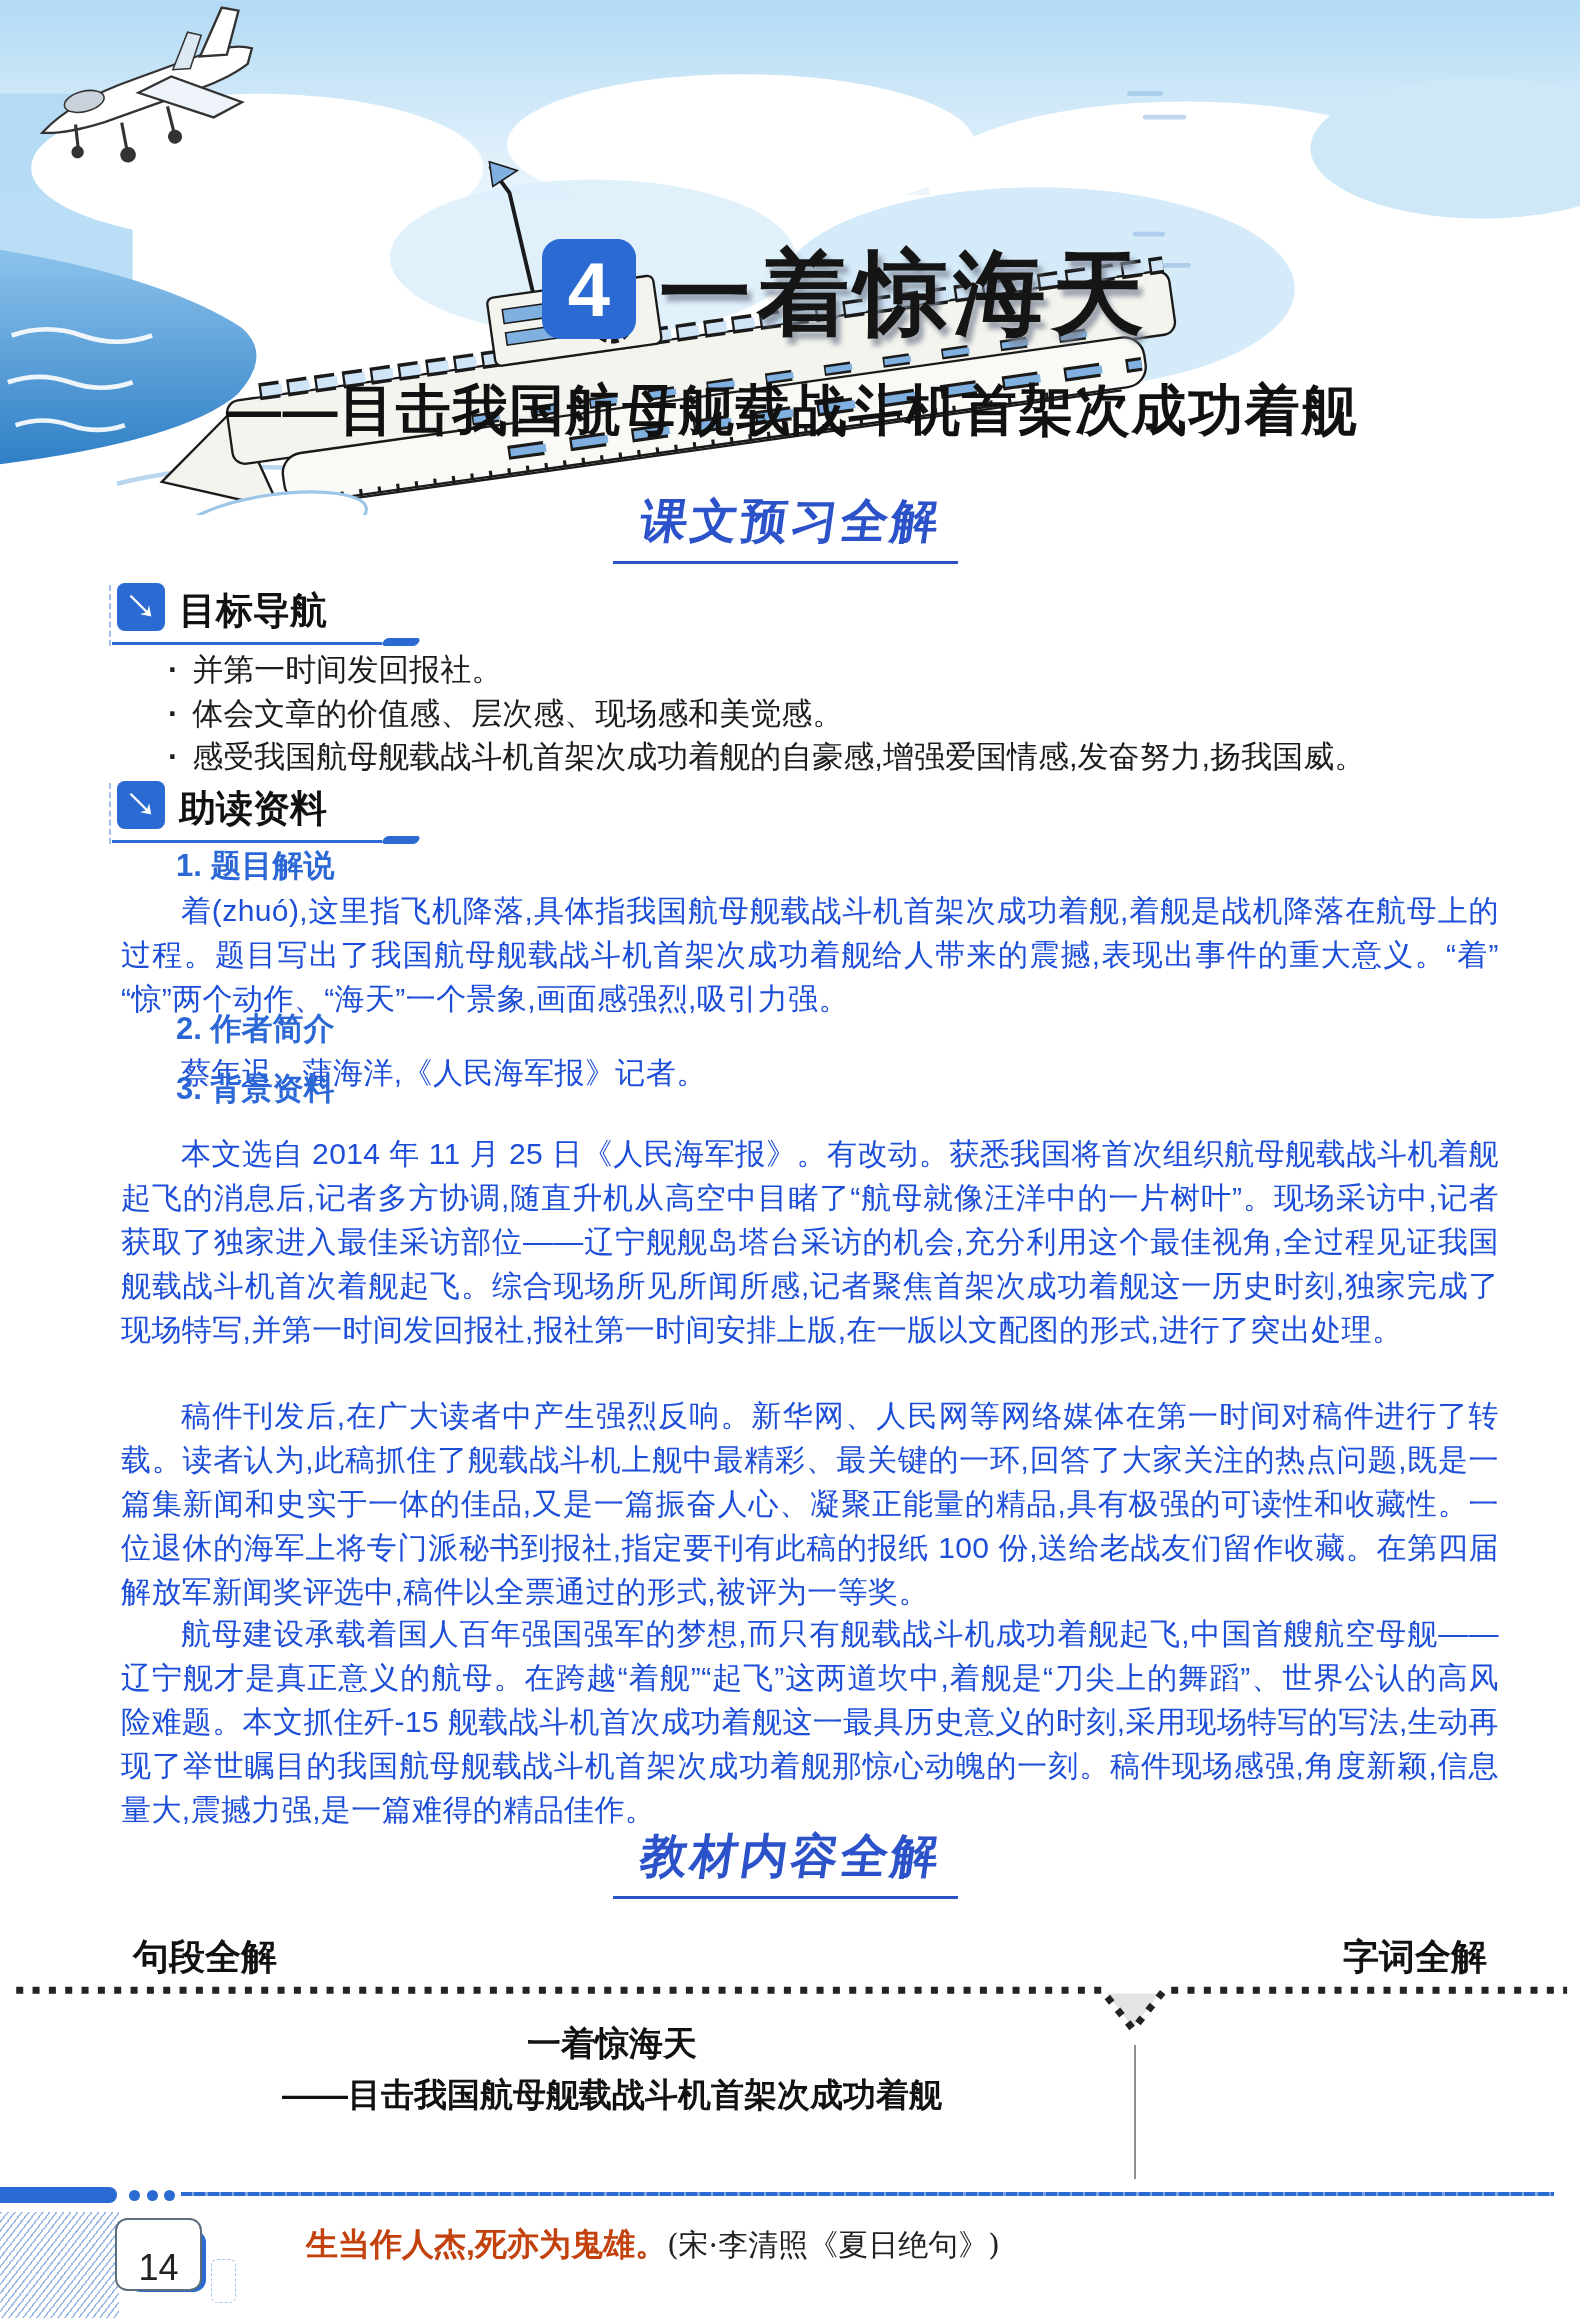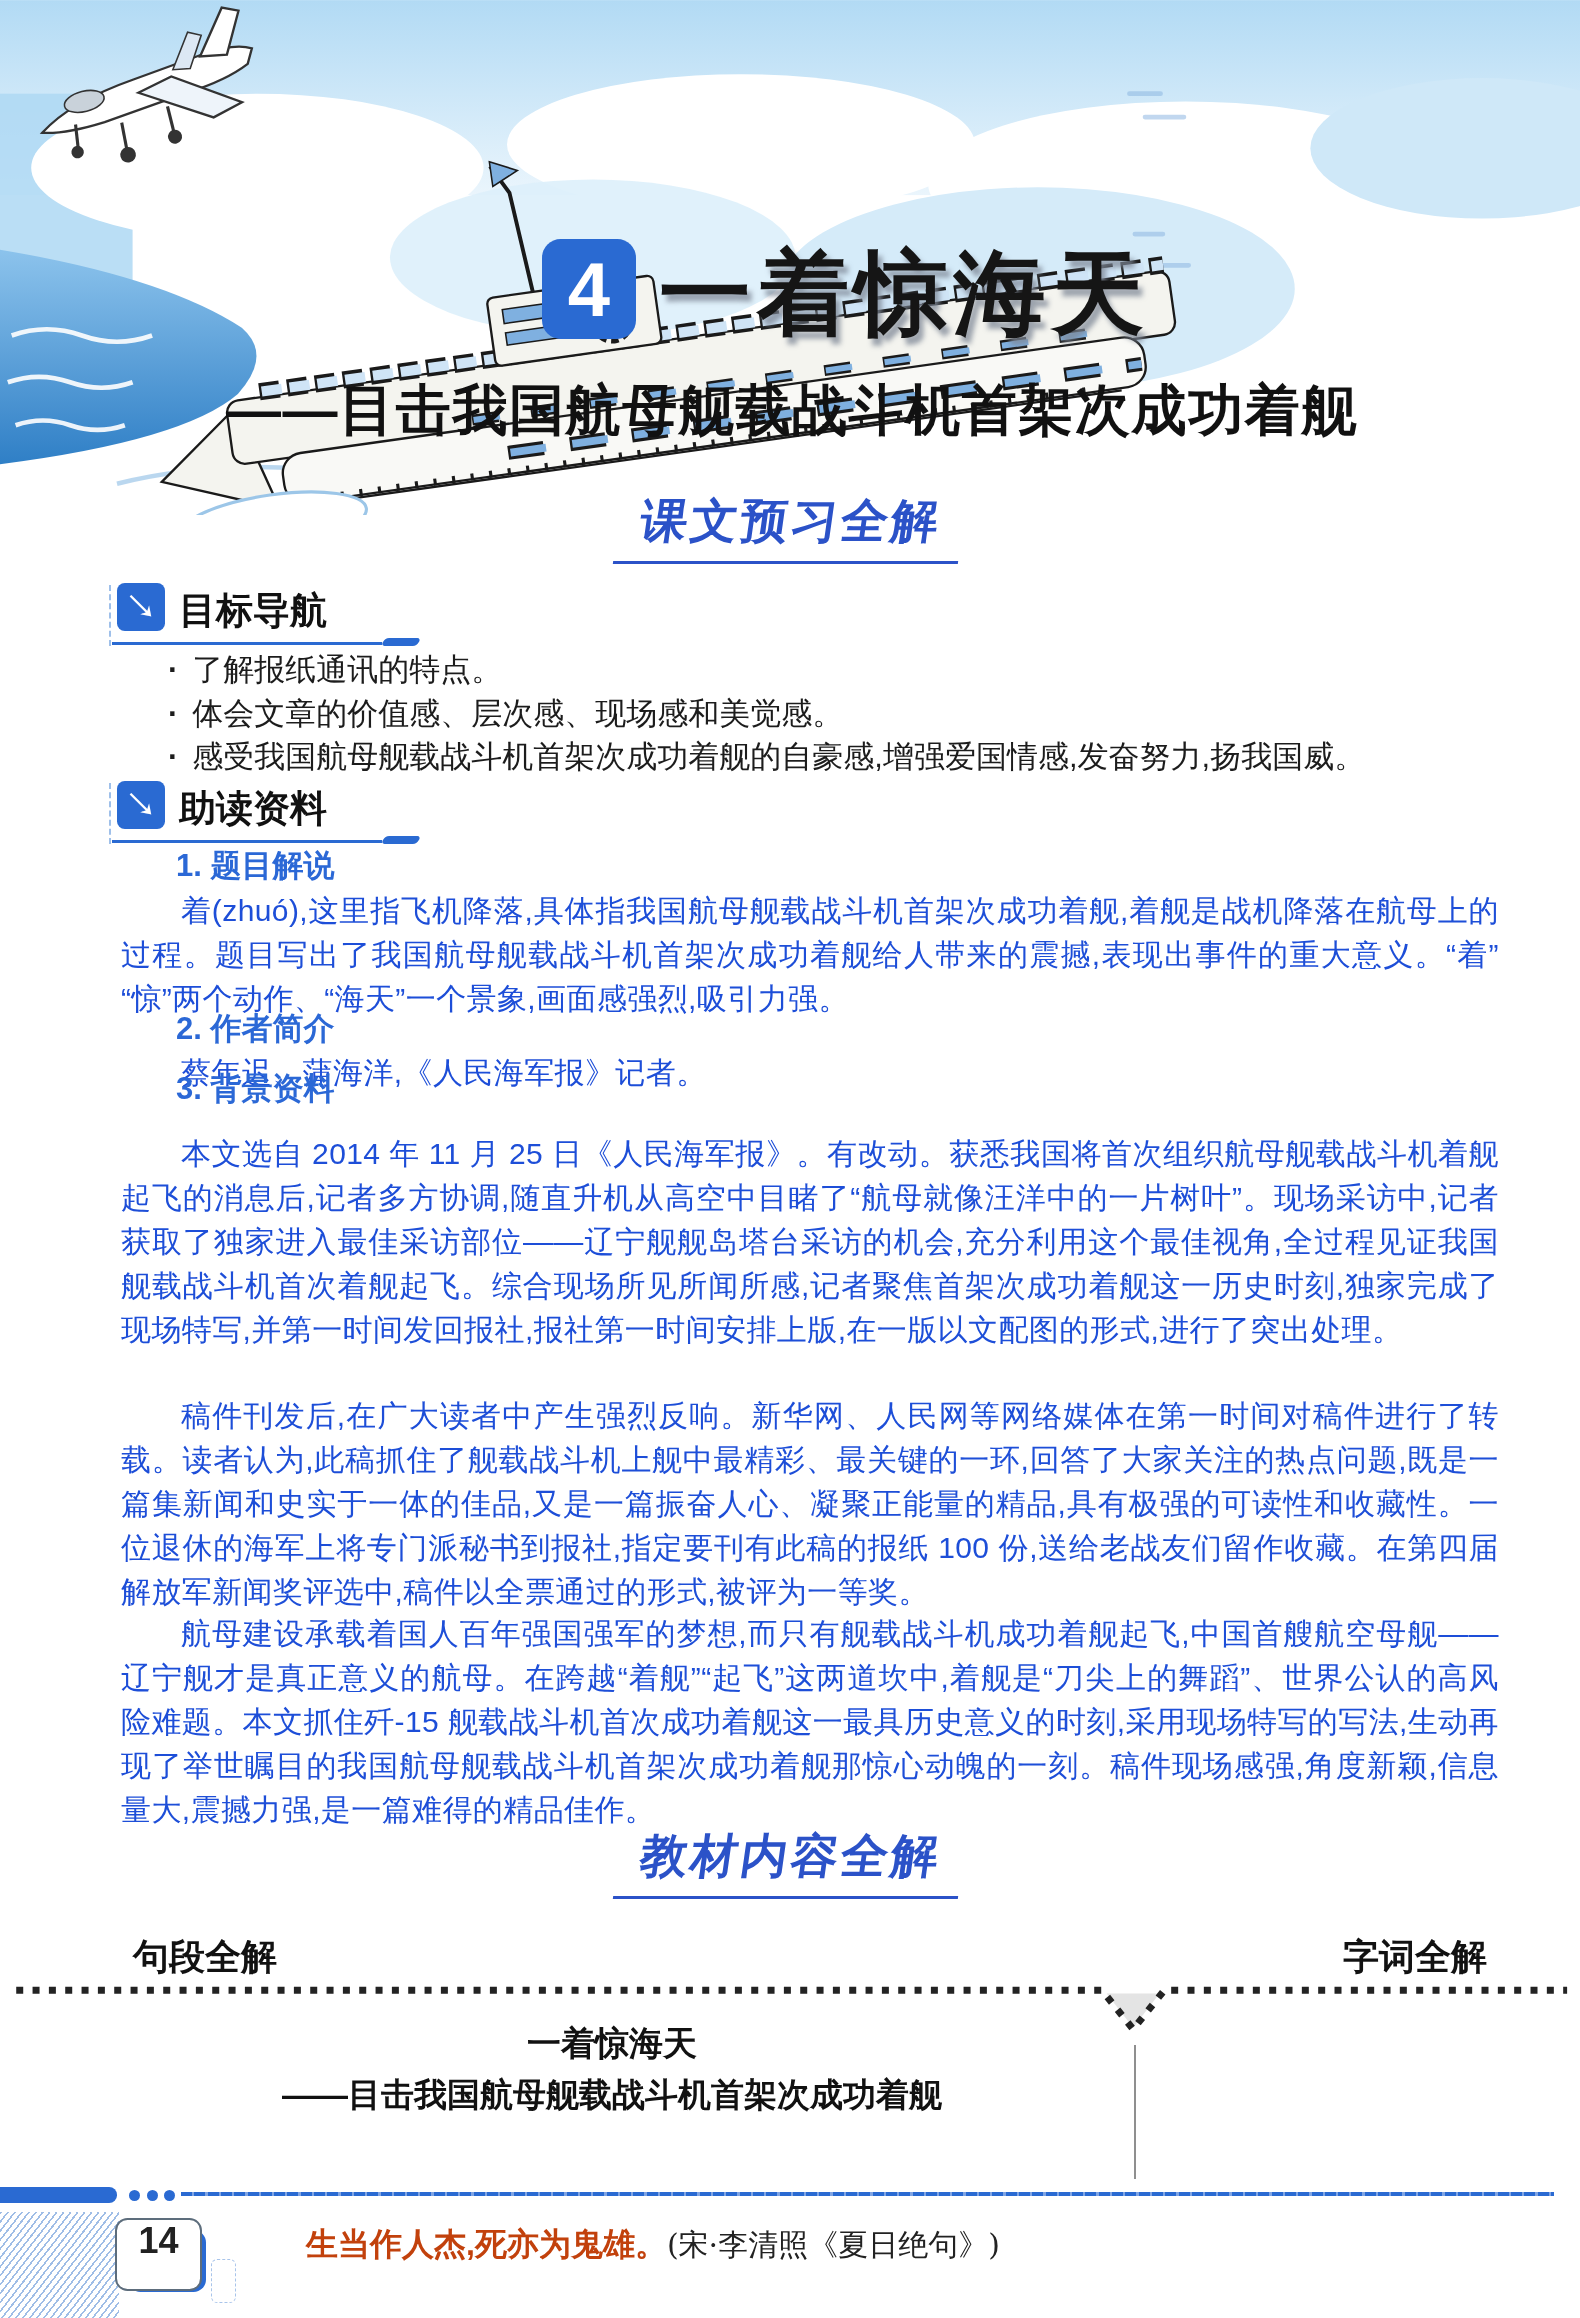--- a/index.html
+++ b/index.html
@@ -61,21 +61,21 @@
     border-radius:0 7.8px 7.8px 0;}
   .fr-dot{position:absolute;top:2190px;width:11px;height:11px;border-radius:50%;background:#2a6ad2;}
   .fr-d1{left:129px;}.fr-d2{left:147px;}.fr-d3{left:164px;}
   .fr-line{position:absolute;left:181px;top:2192px;width:1373px;height:3.9px;
     background:repeating-linear-gradient(90deg,#2a6ad2 0 11px,#7fa4e4 11px 13.3px);}
   .corner-stripes{position:absolute;left:0;top:2212px;width:119px;height:107px;
     background:repeating-linear-gradient(128deg,rgba(80,135,210,.55) 0 1.6px,transparent 1.6px 5.5px);}
   .pagenum-accent{position:absolute;left:128px;top:2230px;width:78px;height:62px;
     background:#2a6ad2;border-radius:12.5px;}
   .pagenum-box{position:absolute;left:115px;top:2218px;width:83px;height:69px;background:#fff;
-    border:2.3px solid #5d6d7c;border-radius:12.5px;display:flex;align-items:flex-start;justify-content:center;font-weight:bold;}
+    border:2.3px solid #5d6d7c;border-radius:12.5px;display:flex;align-items:flex-end;justify-content:center;}
   .pagenum-box span{font-size:36px;color:#222;}
   .dashed-chip{position:absolute;left:211px;top:2259px;width:23.4px;height:42px;
     border:1.6px dashed #a8c4ea;border-radius:6.2px;}
   .footer-quote{position:absolute;left:306px;top:2223px;white-space:nowrap;}
   .footer-quote .fq-bold{font-size:32px;font-weight:900;color:#c2410c;}
   .footer-quote .fq-src{font-size:30px;font-weight:400;color:#222;
     font-family:"DejaVu Serif",serif;}
 </style>
 </head>
 <body>
@@ -176,21 +176,21 @@
   <div class="subsec" style="top:583px;">
     <span class="guide"></span>
     <span class="icon">↘</span>
     <span class="stitle">目标导航</span>
     <span class="uline">
         <i></i>
       </span>
   </div>
 
   <div class="bullet" style="top:649px;">
-    <span class="dot">·</span><span>了解报纸通讯的特点。</span>
+    <span class="dot">·</span><span>并第一时间发回报社。</span>
   </div>
   <div class="bullet" style="top:693px;">
     <span class="dot">·</span><span>体会文章的价值感、层次感、现场感和美觉感。</span>
   </div>
   <div class="bullet" style="top:736px;">
     <span class="dot">·</span><span>感受我国航母舰载战斗机首架次成功着舰的自豪感,增强爱国情感,发奋努力,扬我国威。</span>
   </div>
 
   <div class="subsec" style="top:781px;">
     <span class="guide"></span>

